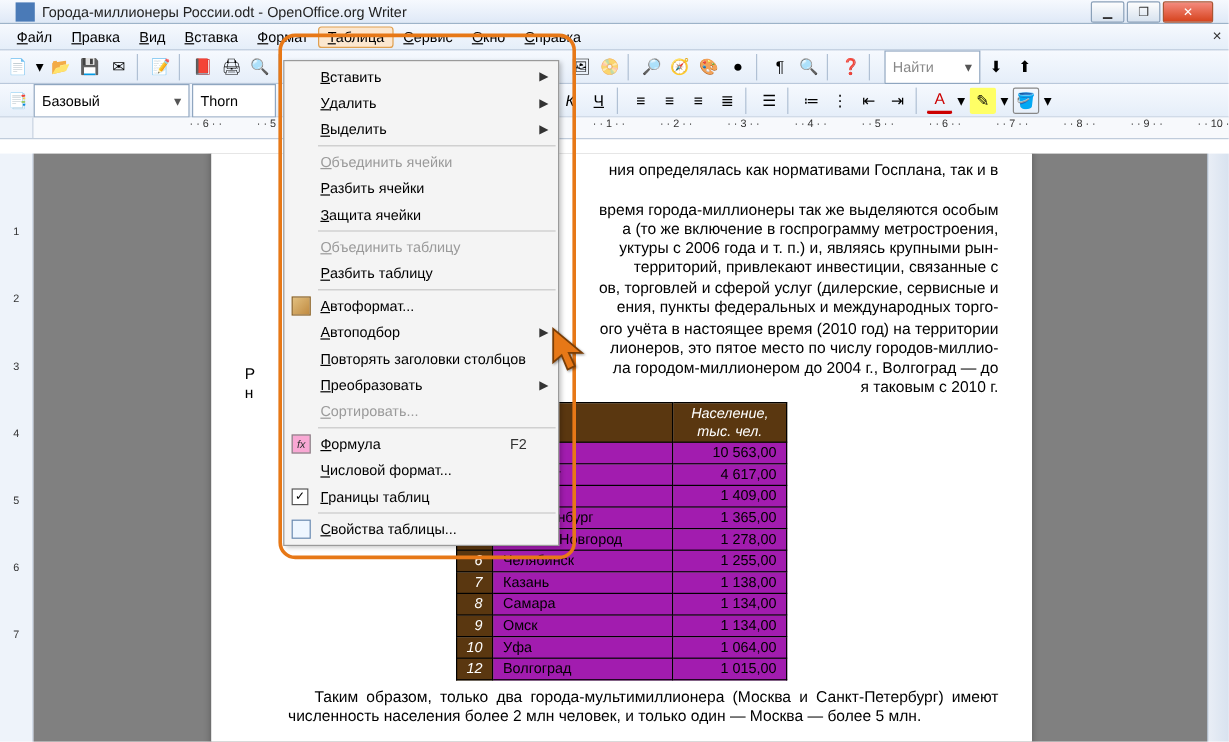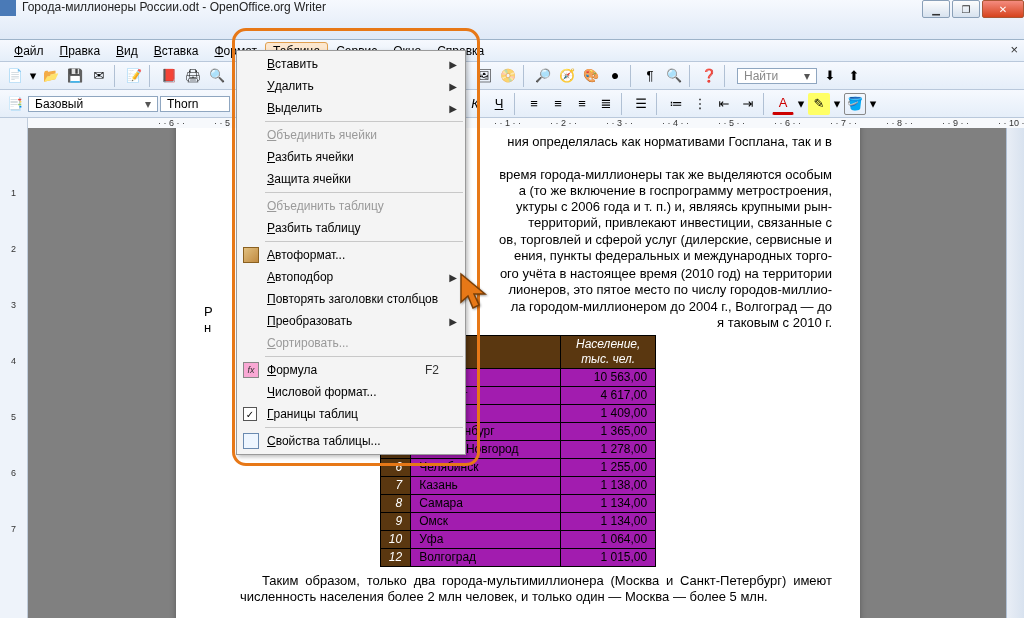--- a/index.html
+++ b/index.html
@@ -1,31 +1,31 @@
 <!DOCTYPE html>
 <html><head>
 <meta charset="utf-8">
 <style>
 * { margin:0; padding:0; box-sizing:border-box; font-family:"Segoe UI",Tahoma,sans-serif; }
 html,body { width:1024px; height:618px; overflow:hidden; background:#fff; }
-.titlebar { height:40px; background:linear-gradient(#f6f9fe,#dfe9f7); border-bottom:1px solid #9db3c9; display:flex; align-items:flex-start; padding:0 0; font-size:12px; }
+.titlebar { height:20px; background:linear-gradient(#f6f9fe,#dfe9f7); border-bottom:1px solid #9db3c9; display:flex; align-items:center; padding:0 13px; font-size:12px; }
 .titlebar .doc-icon { width:16px; height:16px; background:#4a7ab7; margin-right:6px; }
 .titlebar .title { flex:1; color:#222; }
 .win-btns { display:flex; gap:2px; }
 .win-btn { width:28px; height:18px; border:1px solid #8aa0b8; border-radius:2px; background:linear-gradient(#fdfdfd,#d7e2ef); display:flex; align-items:center; justify-content:center; font-size:10px; color:#333; }
 .win-btn.close { background:linear-gradient(#f48b7f,#d6431d); color:#fff; border-color:#a53; width:42px; }
 .menubar { height:22px; background:linear-gradient(#f6f9fe,#e5eef9); border-bottom:1px solid #b9c8db; display:flex; align-items:center; padding:0 6px; font-size:12px; position:relative; }
 .menu-item { padding:2px 8px; cursor:default; text-decoration:underline; text-decoration-color:transparent; }
 .menu-item.active { background:#fce7cf; border:1px solid #e0a050; border-radius:3px; padding:1px 7px; }
 .menu-close-x { position:absolute; right:6px; top:2px; font-size:13px; color:#333; }
 
 .toolbar { height:28px; background:linear-gradient(#f6f9fe,#e5eef9); border-bottom:1px solid #b9c8db; display:flex; align-items:center; padding:0 4px; gap:2px; font-size:12px; }
 .tbtn { width:22px; height:22px; border:1px solid transparent; border-radius:2px; display:flex; align-items:center; justify-content:center; font-size:13px; }
 .tsep { width:5px; height:22px; border-left:1px solid #b0c0d4; margin:0 2px; }
-.combo { height:16px; border:1px solid #8fa6c0; background:#fff; font-size:12px; padding:0 2px; display:flex; align-items:center; }
+.combo { height:28px; border:1px solid #8fa6c0; background:#fff; font-size:12px; padding:0 2px; display:flex; align-items:center; }
 .combo.style { width:130px; }
 .combo.font { width:70px; }
 .combo .cv { flex:1; padding:0 4px; }
 .combo .cd { width:14px; text-align:center; color:#555; }
 .findbox { width:80px; margin-left:4px; }
 
 .rulerbar { height:18px; background:#eef3fa; border-bottom:1px solid #c0ccdb; display:flex; }
 .ruler-gutter { width:28px; border-right:1px solid #c0ccdb; }
 .ruler { flex:1; position:relative; font-size:9px; color:#333; background:#f7f9fc; overflow:hidden; white-space:nowrap; padding-left:130px;}
 .ruler span { display:inline-block; width:56px; }

